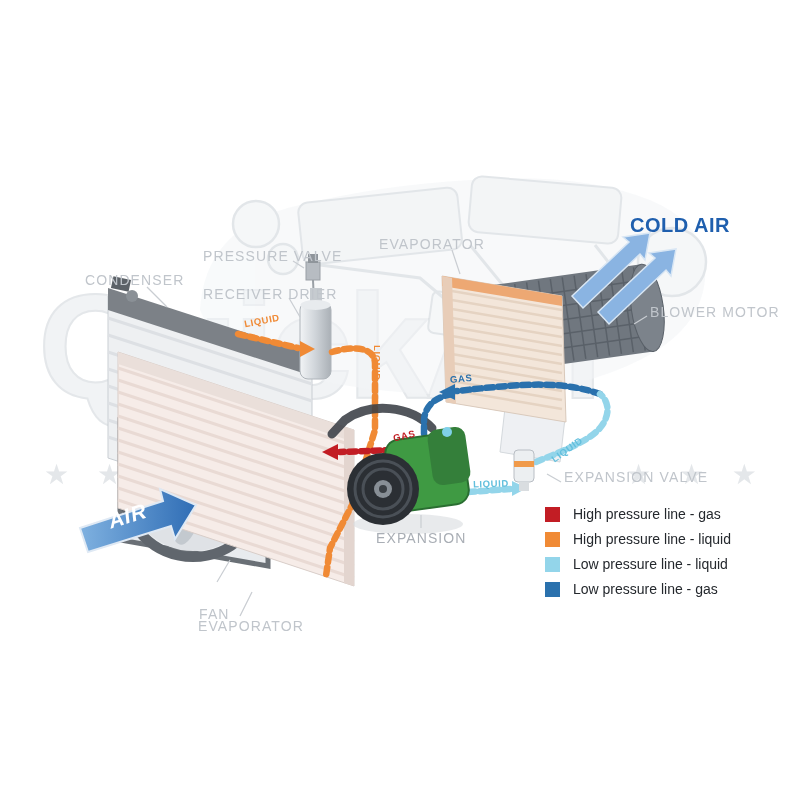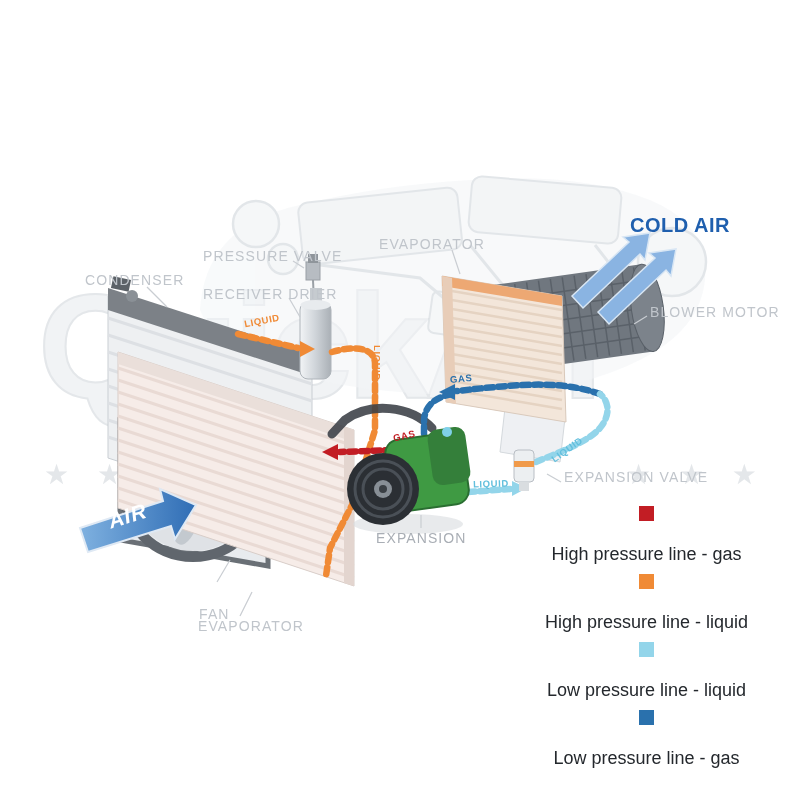--- a/index.html
+++ b/index.html
@@ -25,22 +25,22 @@
   .pl.orange{color:#f08a35;}
   .pl.red{color:#c21d24;}
   .pl.lblue{color:#62bfdd;}
   .pl.dblue{color:#2a71ad;}
   .cold-air{position:absolute;left:630px;top:214px;z-index:2;font-size:20px;font-weight:bold;
             letter-spacing:.5px;color:#1f5fae;}
   .air{position:absolute;left:108px;top:504px;z-index:2;font-size:21px;font-weight:bold;
        font-style:italic;letter-spacing:1px;color:#ffffff;transform:rotate(-17deg);}
   
   .legend{position:absolute;left:545px;top:506px;z-index:3;}
-  .legend-row{display:flex;align-items:center;gap:23px;margin-bottom:9px;font-size:18px;
-              color:#24282d;white-space:nowrap;flex-direction:column;}
+  .legend-row{display:flex;align-items:center;gap:13px;margin-bottom:9px;font-size:14px;
+              color:#24282d;white-space:nowrap;}
   .legend-row svg{flex:0 0 auto;display:block;}
 </style>
 </head>
 <body>
 
 <div id="stage">
 
   <div class="watermark">QuickAir</div>
   <div class="stars left">★ ★ ★</div>
   <div class="stars right">★ ★ ★</div>

